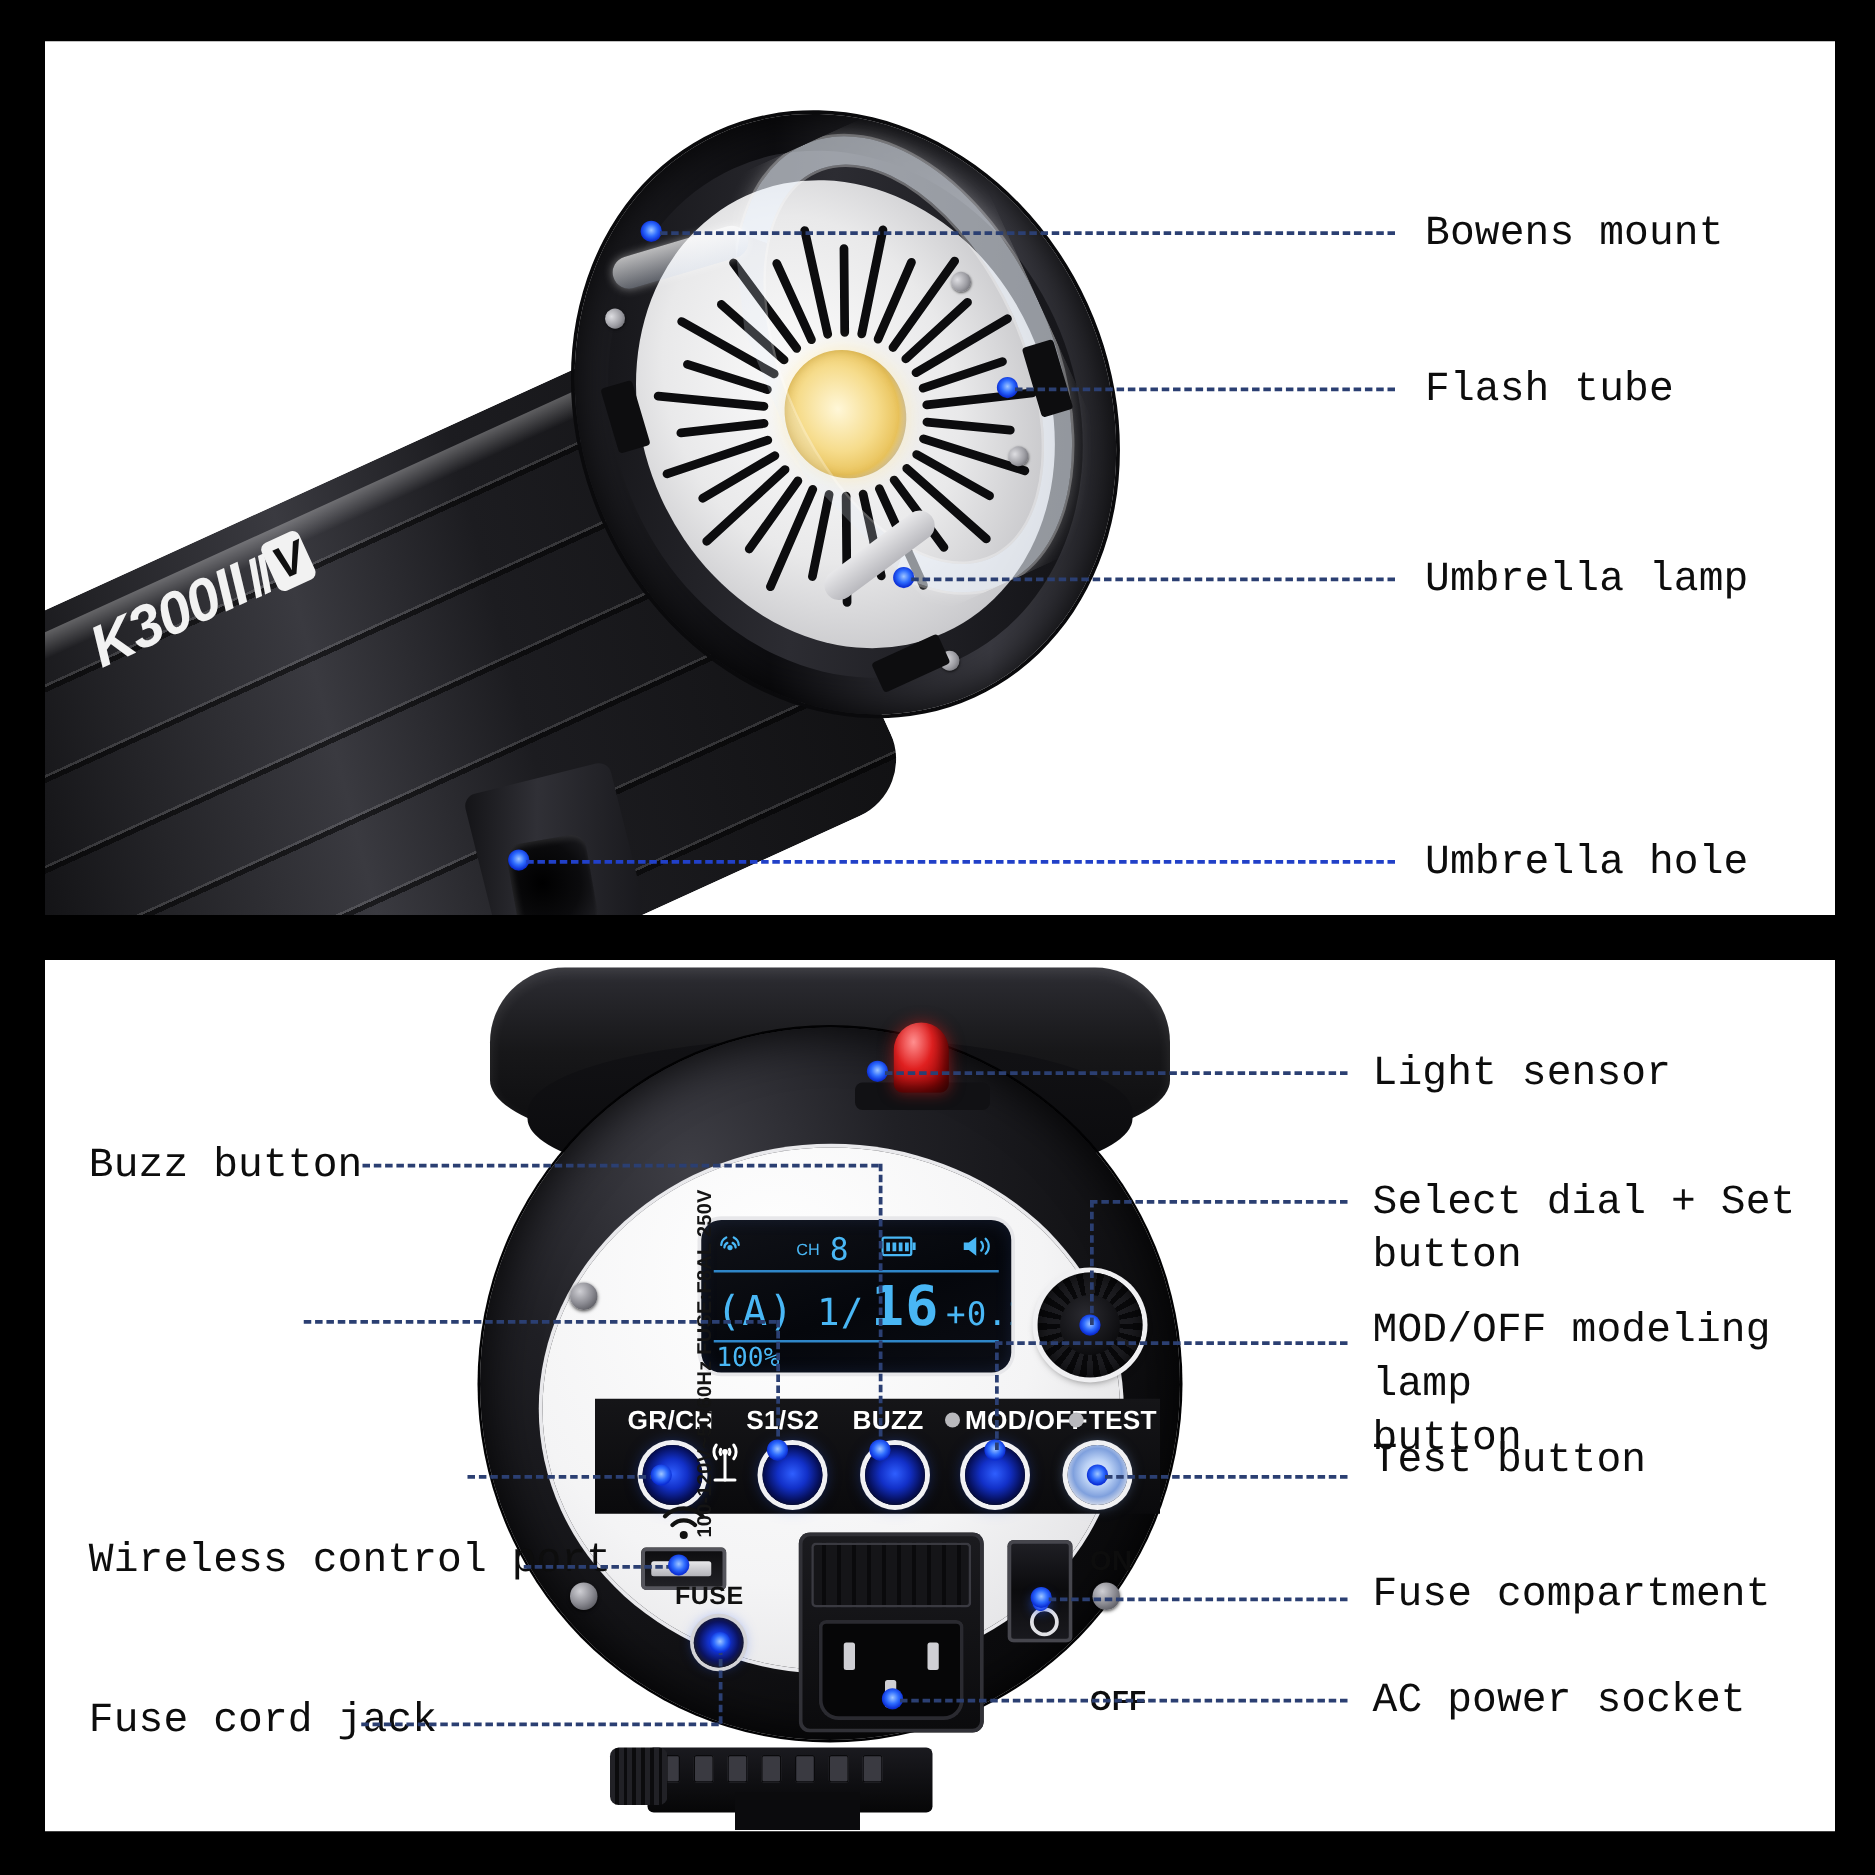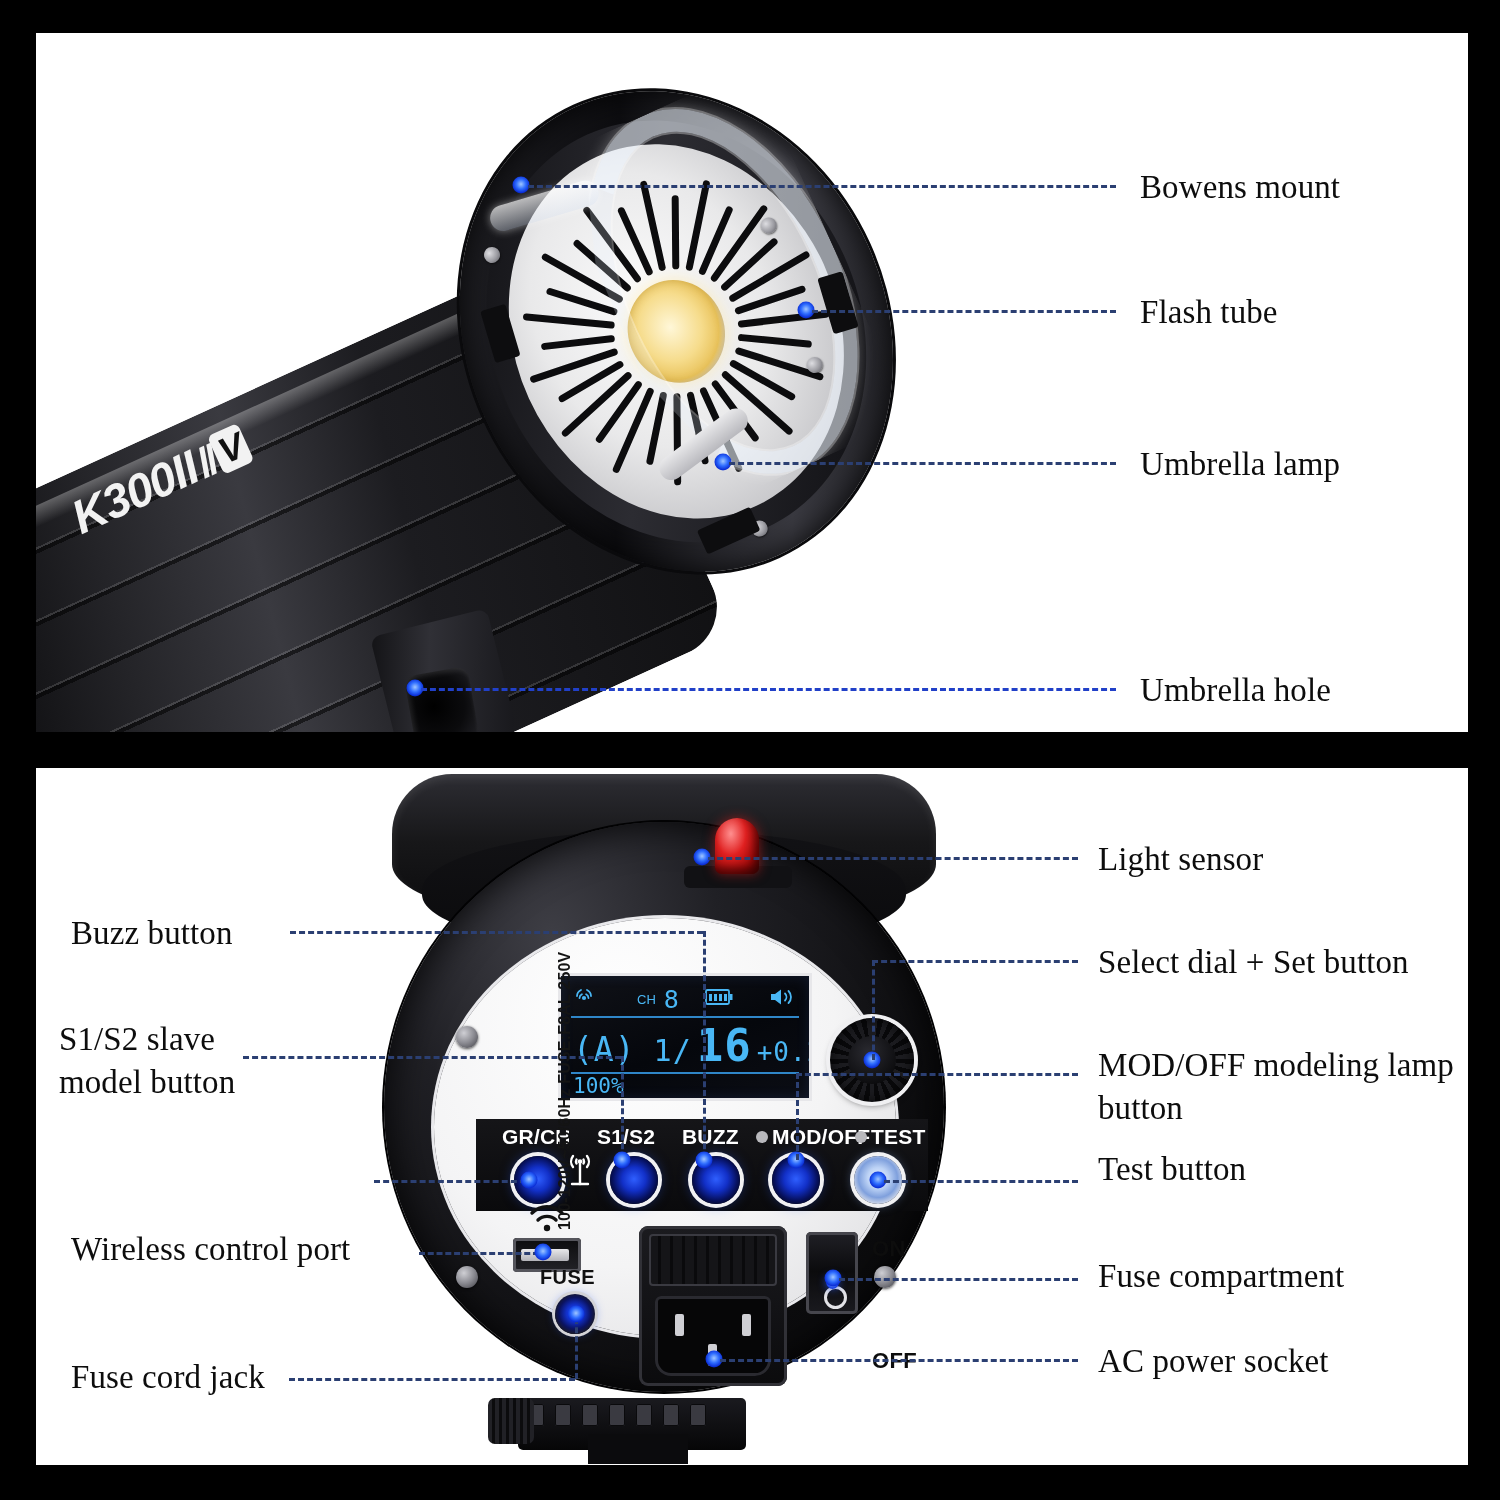--- a/index.html
+++ b/index.html
@@ -21,21 +21,21 @@
   #panel-bottom { left: 36px; top: 768px; width: 1432px; height: 697px; }
 
   
   .callout-label {
     position: absolute;
     color: #0d0d0d;
     font-size: 33px;
     line-height: 1.30;
     letter-spacing: .1px;
     white-space: pre-line;
-    font-family: Liberation Serif, serif;
+    font-family: Liberation Mono, monospace;
   }
   .callout-label.right { text-align: left; }
   .callout-label.left  { text-align: left; }
 
   
   .dash-h {
     position: absolute;
     height: 0;
     border-top: 3px dashed #2b3f72;
   }
@@ -267,21 +267,21 @@
     border-radius: 50%;
     background: radial-gradient(ellipse at 40% 25%, #ffffff 0%, #f4f4f5 55%, #d9d9dc 100%);
     overflow: hidden;
     box-shadow: 0 0 0 3px #e9e9ec;
   }
 
   #lcd {
     position: absolute;
     left: 561px; top: 976px;
     width: 248px; height: 122px;
-    border-radius: 0;
+    border-radius: 16px;
     background: linear-gradient(160deg, #101218 0%, #05070c 55%, #0b0d14 100%);
     box-shadow: inset 0 0 14px rgba(90,140,255,.12), 0 0 0 3px #e7e7ea;
     color: #49b7f5;
     overflow: hidden;
   }
   #lcd .lcd-row-top {
     position: absolute; left: 12px; right: 12px; top: 8px; height: 30px;
     display: flex; align-items: center; gap: 8px;
     font-size: 18px;
   }
@@ -727,22 +727,20 @@
       <i></i>
   </div>
   <div id="tighten-knob"></div>
   <div id="bracket-arm"></div>
 
   <div class="callout-label left" style="left:71px;  top:912px;">Buzz button</div>
   <div class="dash-h" style="left:290px; top:931px; width:413px;"></div>
   <div class="dash-v" style="left:703px; top:931px; height:227px;"></div>
   <div class="anchor" style="left:704px; top:1160px;"></div>
 
-  <div class="callout-label left" style="left:59px; top:1018px;">S1/S2 slave
-model button</div>
   <div class="dash-h" style="left:243px; top:1056px; width:378px;"></div>
   <div class="dash-v" style="left:621px; top:1056px; height:102px;"></div>
   <div class="anchor" style="left:622px; top:1160px;"></div>
 
   <div class="dash-h" style="left:374px; top:1180px; width:152px;"></div>
   <div class="anchor" style="left:529px; top:1180px;"></div>
 
   <div class="callout-label left" style="left:71px; top:1228px;">Wireless control port</div>
   <div class="dash-h" style="left:419px; top:1252px; width:120px;"></div>
   <div class="anchor" style="left:543px; top:1252px;"></div>

